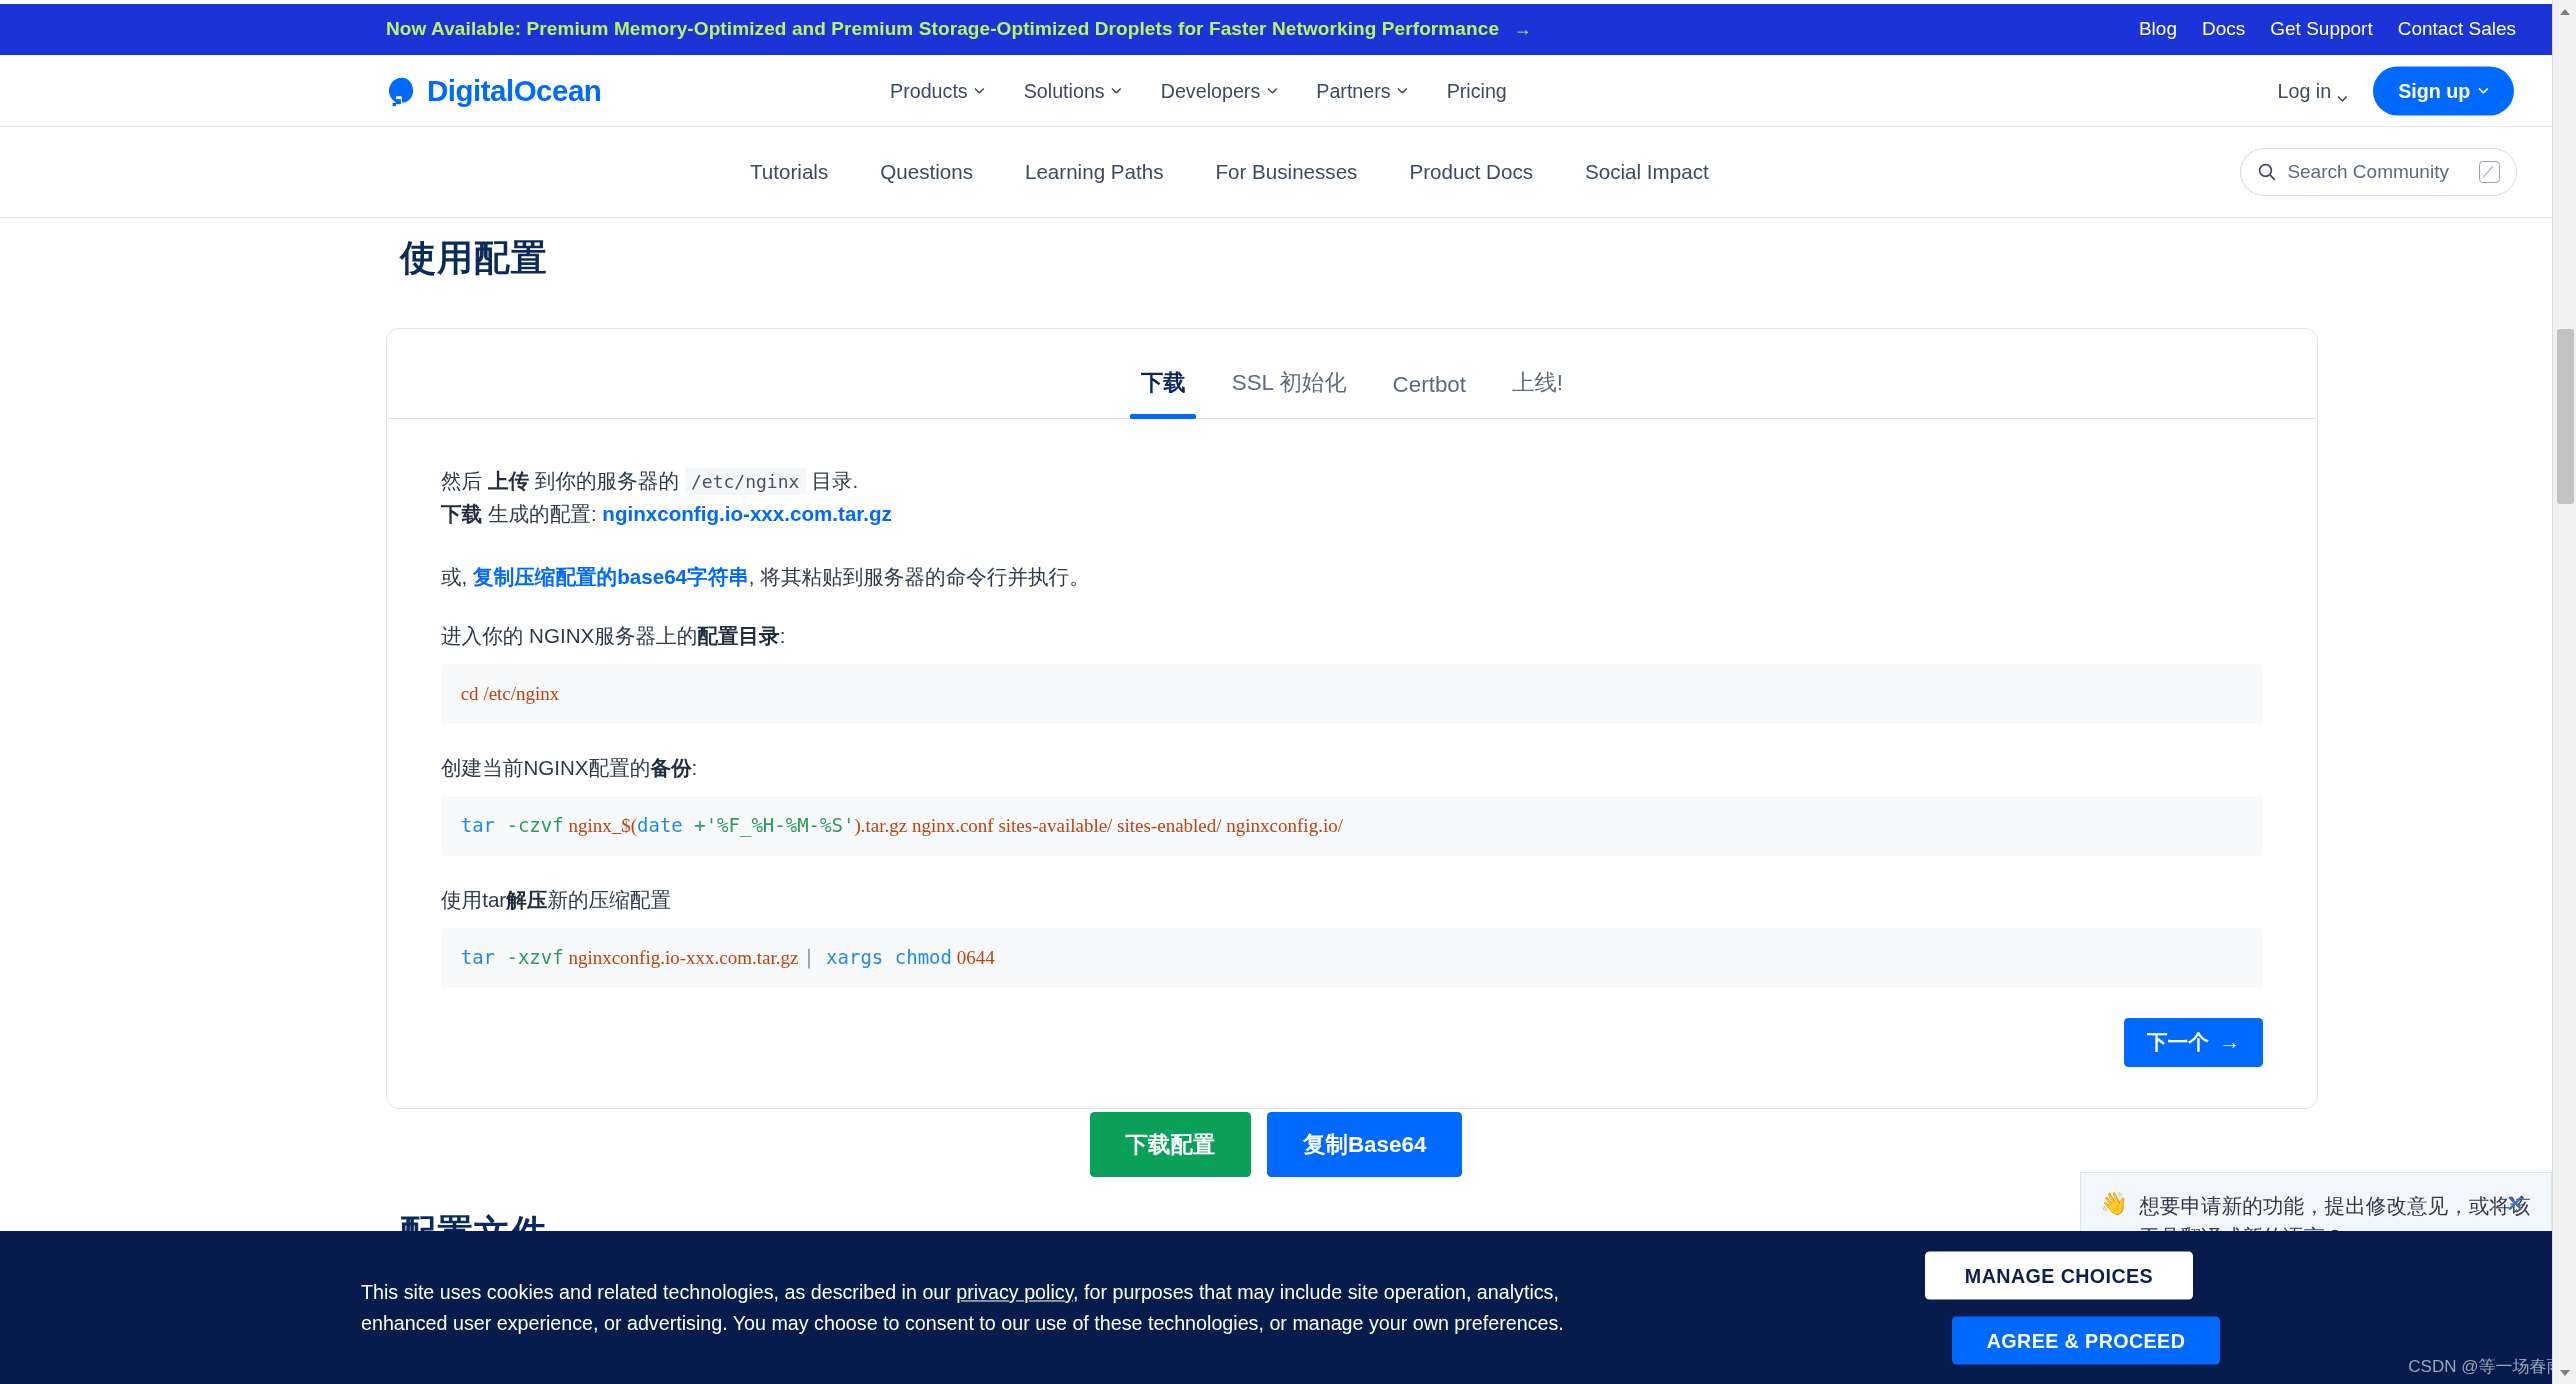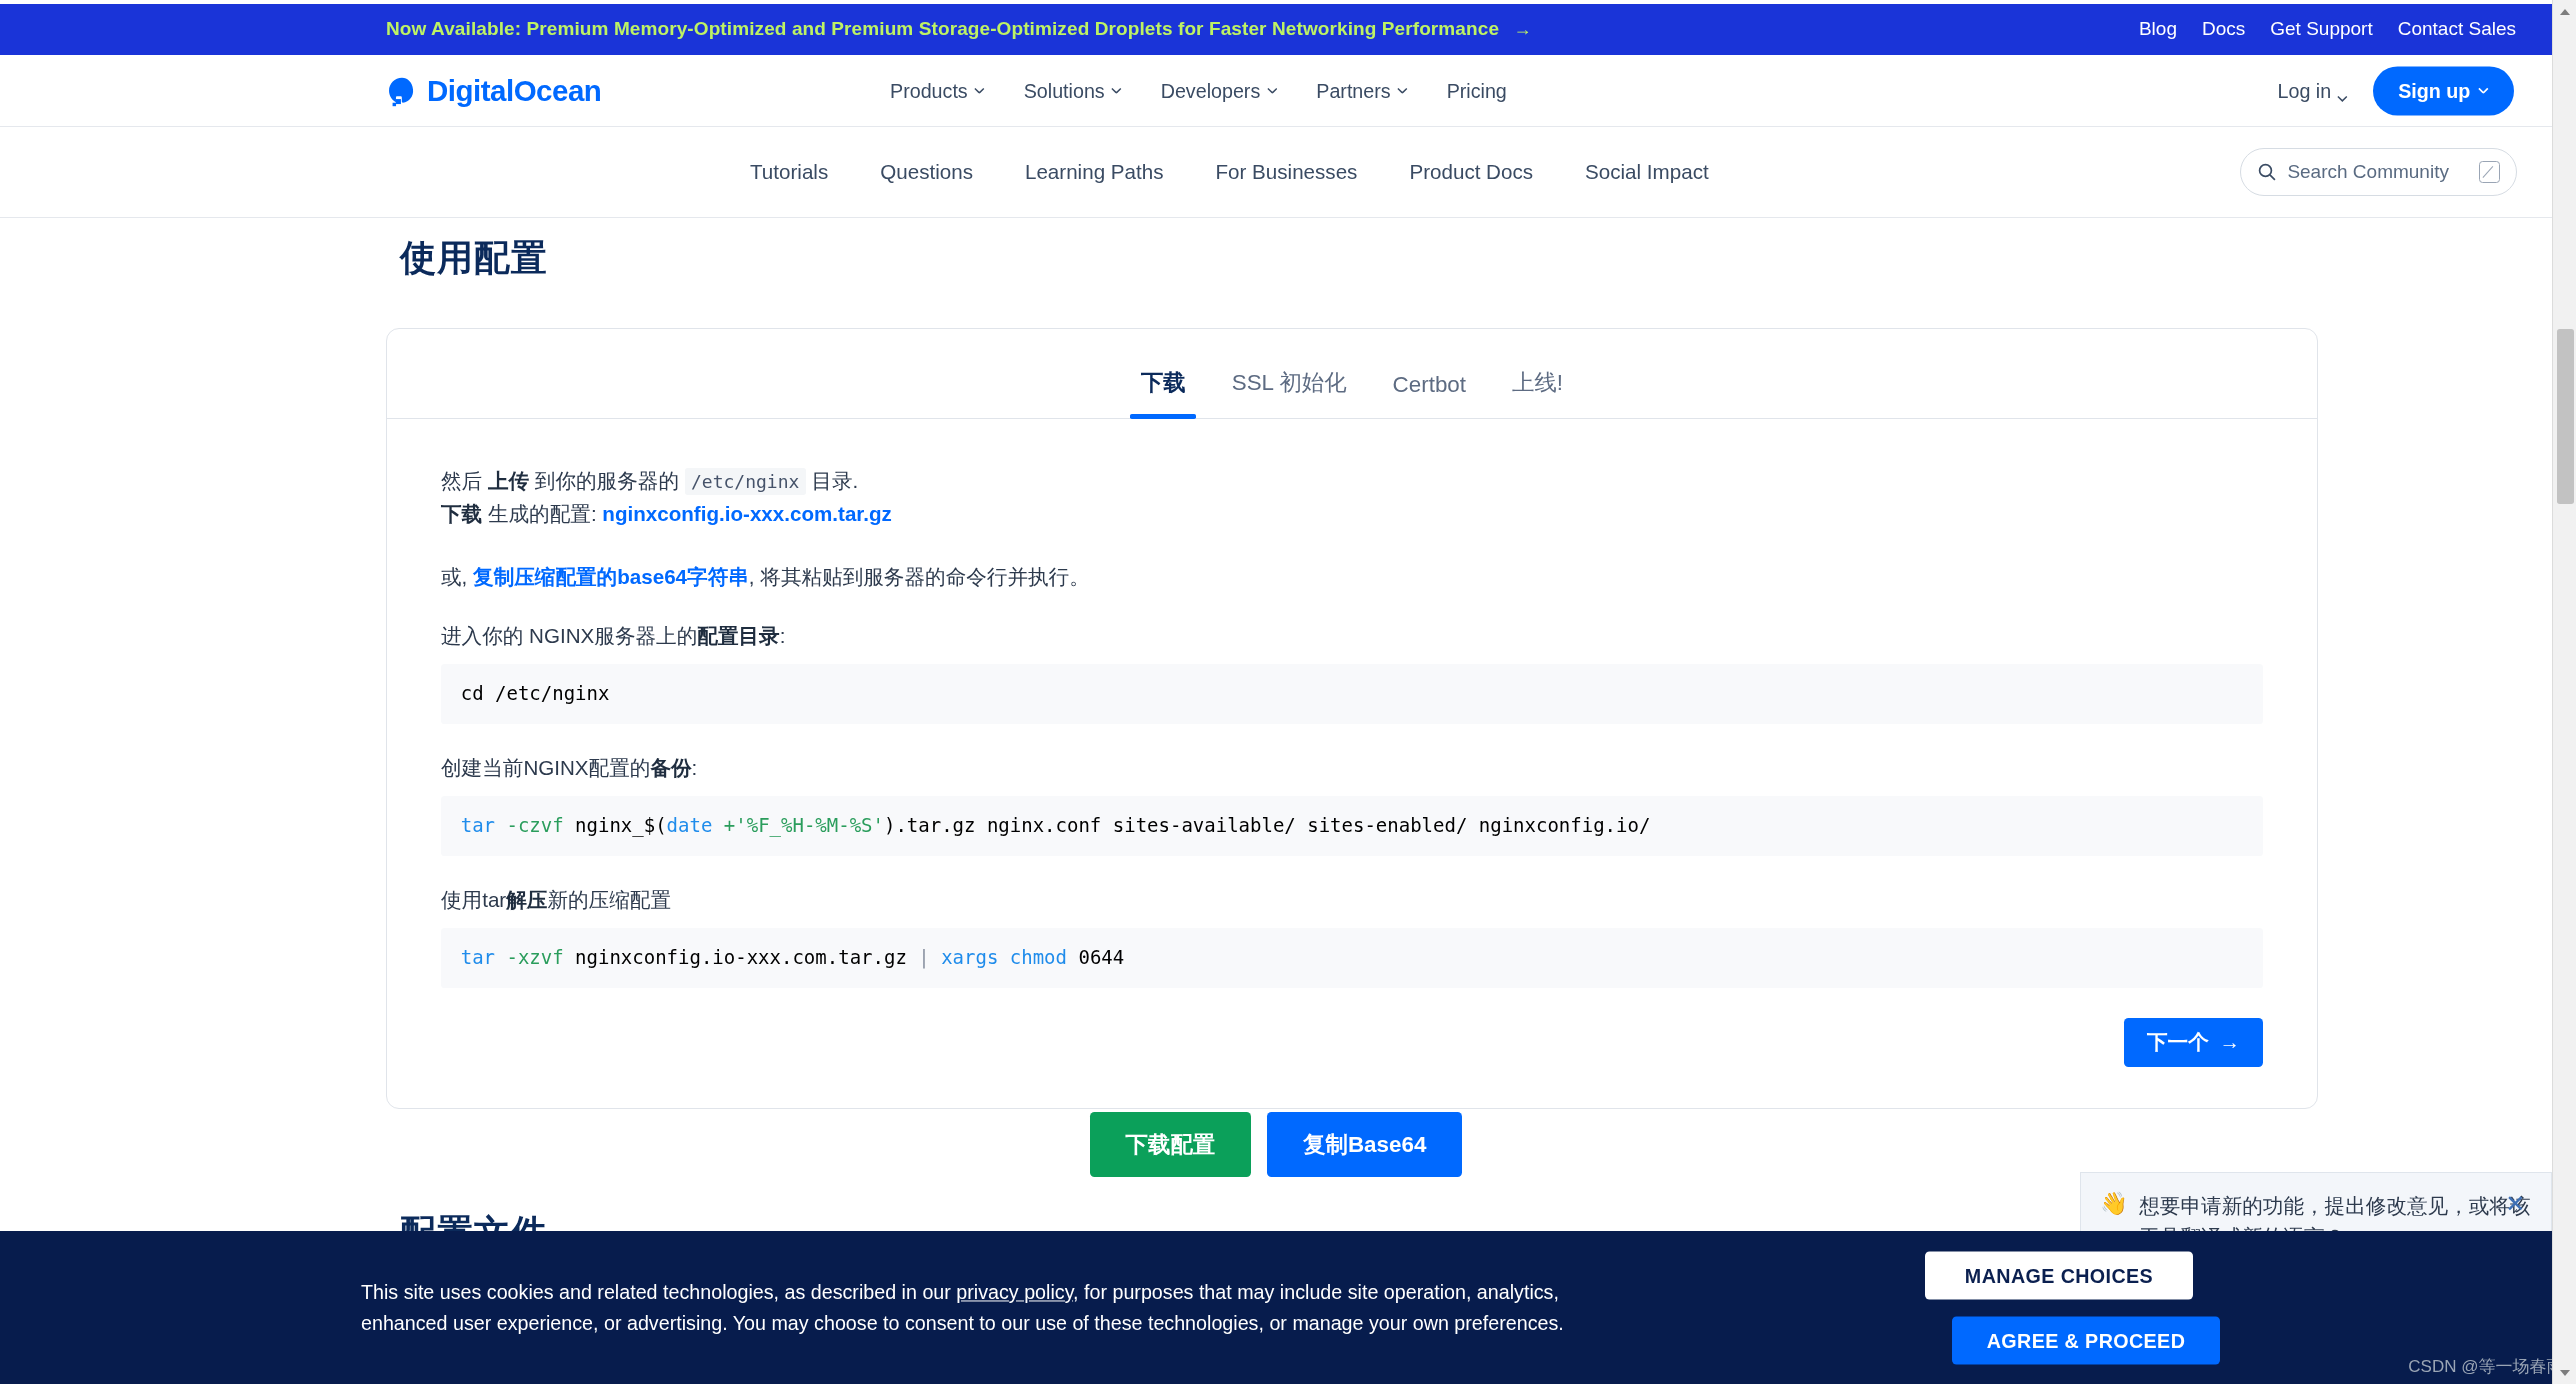--- a/index.html
+++ b/index.html
@@ -148,21 +148,21 @@
     padding: 16px 19.7px; margin-bottom: 30px;
     font-family: "DejaVu Sans Mono", "Liberation Mono", monospace;
     font-size: 19px; color: #555f70; white-space: nowrap; overflow: hidden;
     line-height: 1.45;
   }
   .tok-cmd  { color: #1f8ceb; }
   .tok-flag { color: #2a9d5c; }
   .tok-str  { color: #2a9d5c; }
   .tok-fn   { color: #1f8ceb; }
   .tok-pipe { color: #8b94a3; }
-  .tok-plain{ color: #000000; }
+  .tok-plain{ color: #c2410c; font-family: Liberation Serif, serif; }
 
   .next-row { display: flex; justify-content: flex-end; margin-top: 5.4px; }
   .next-btn {
     background: #0069ff; color: #fff; border: none; border-radius: 4.5px;
     height: 49px; padding: 0 23px; font-size: 20.6px; font-weight: 700;
     display: inline-flex; align-items: center; gap: 10.7px; cursor: pointer;
     font-family: "Liberation Sans", sans-serif;
   }
 
   .action-row {

